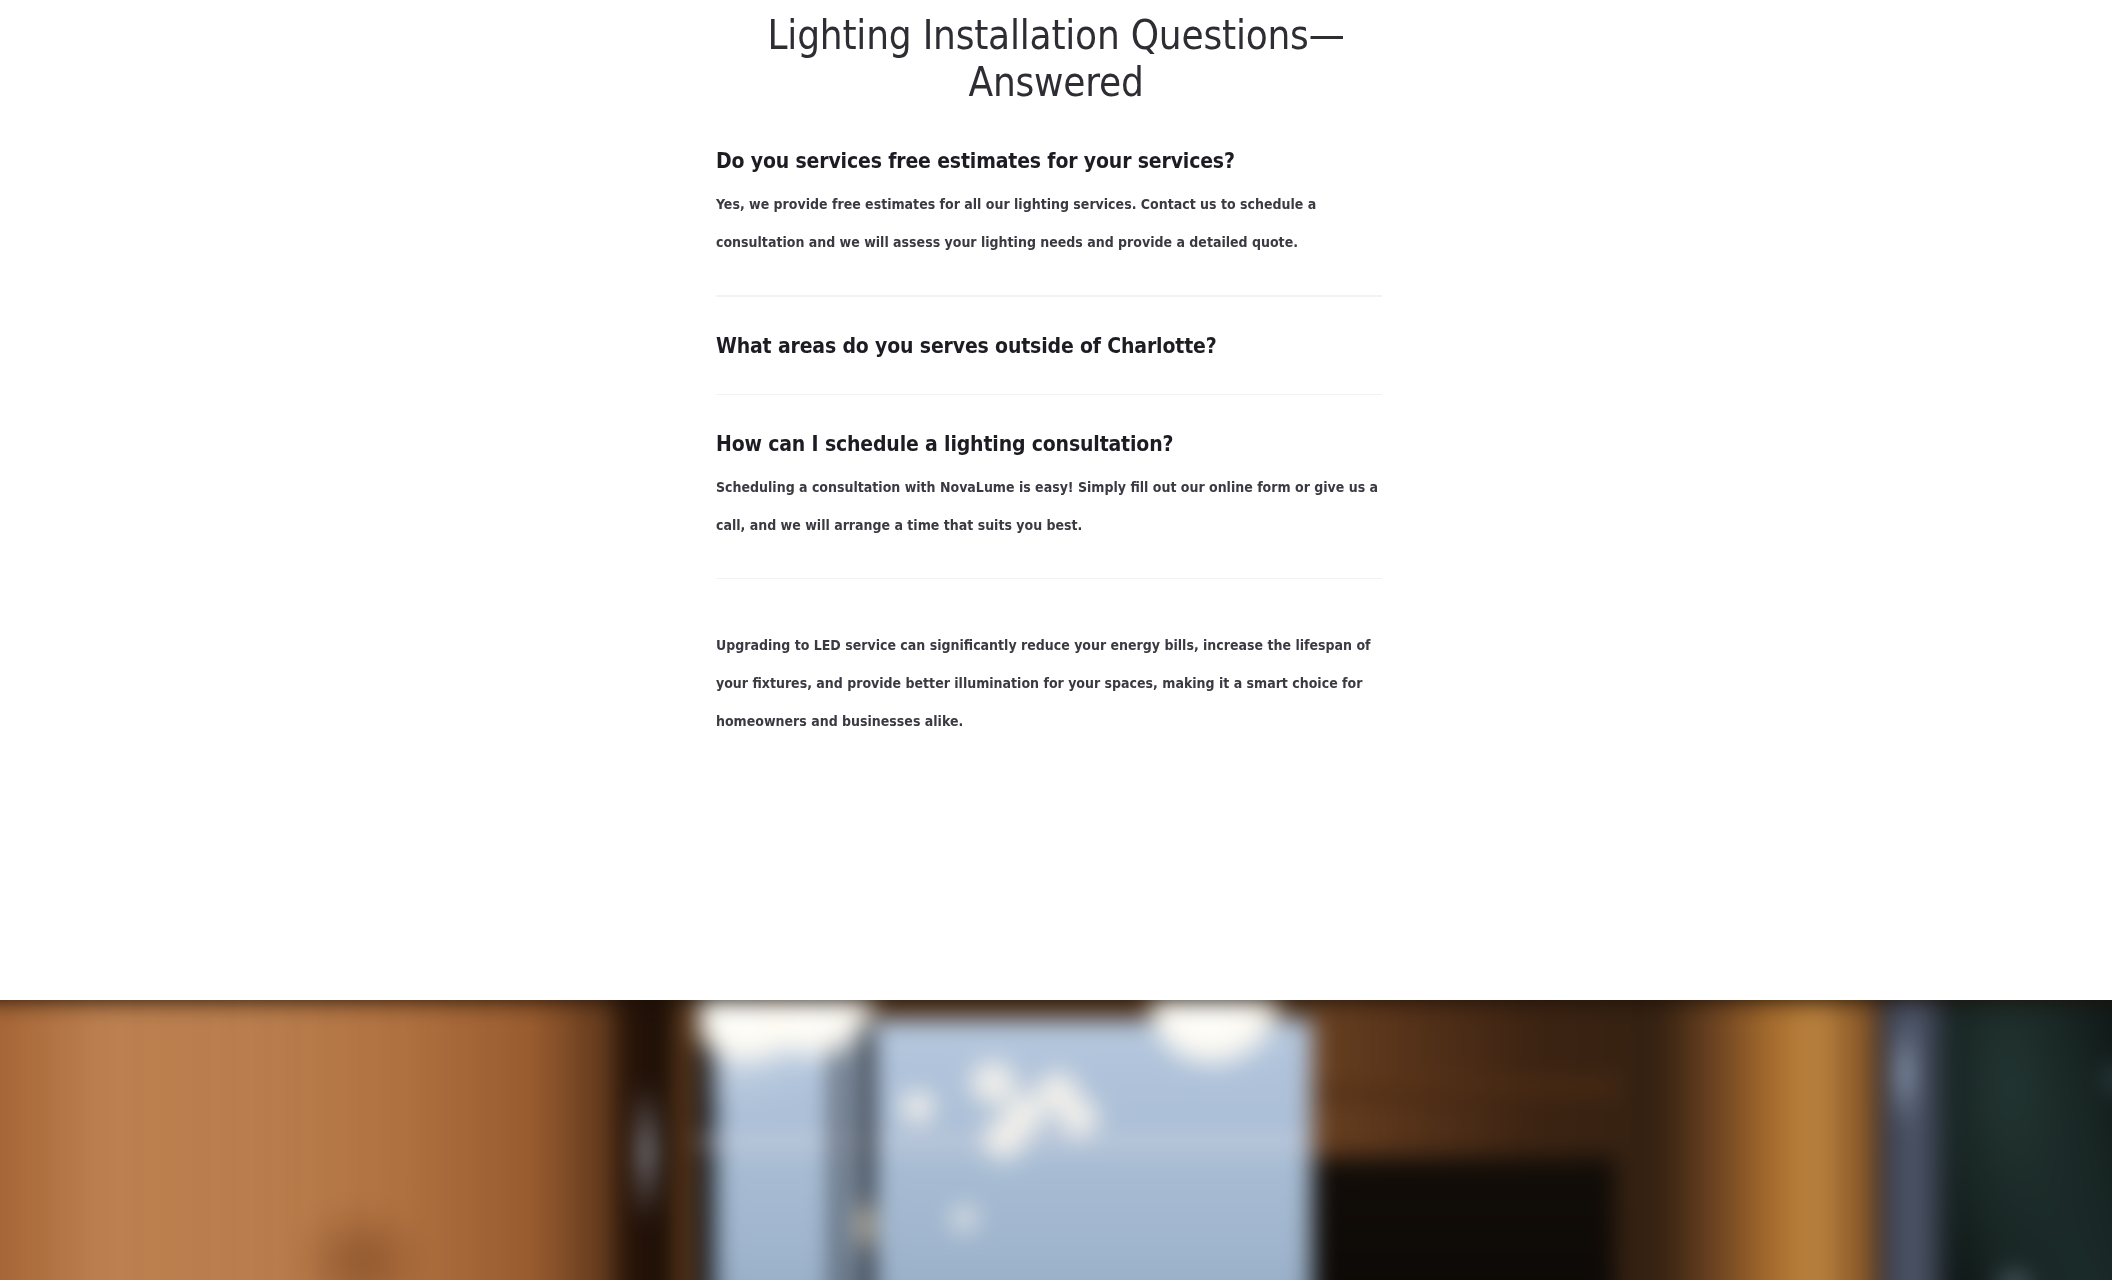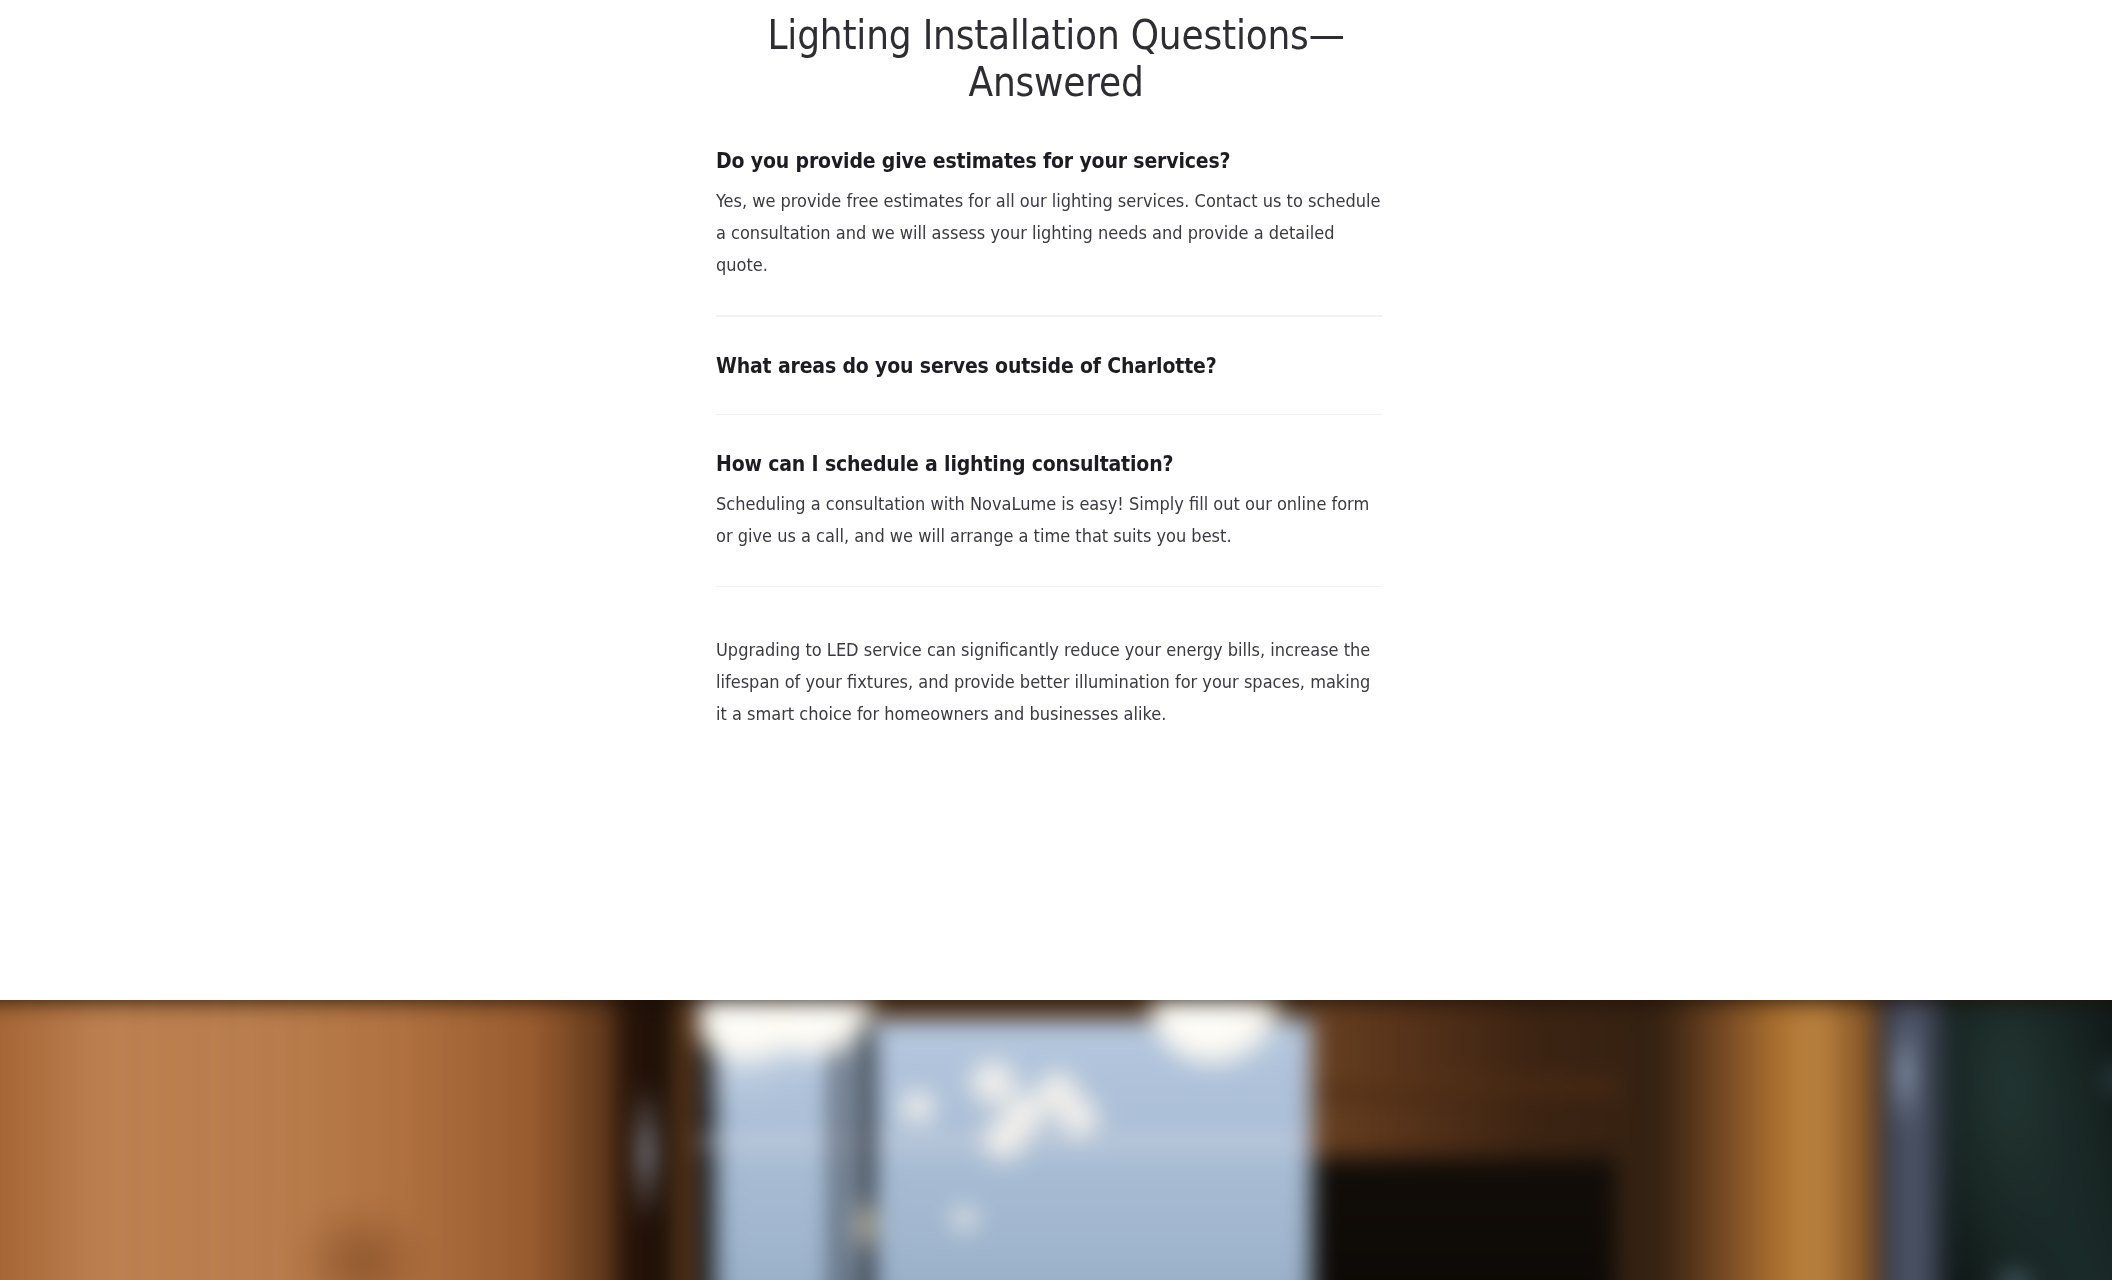--- a/index.html
+++ b/index.html
@@ -65,23 +65,23 @@
     font-size: 21px;
     font-weight: 700;
     line-height: 1.25;
     letter-spacing: -0.15px;
     color: #1c1c22;
     margin: 0;
   }
 
   .faq-a {
     font-family: "DejaVu Sans Condensed", "Liberation Sans", sans-serif;
-    font-size: 18px;
-    font-weight: 400;
-    line-height: 32px;
+    font-size: 14px;
+    font-weight: 700;
+    line-height: 38px;
     color: #3a3a42;
     margin-top: 11px;
   }
 
   .block-1 { padding-bottom: 34px; }
   .block-n { padding-top: 36px; padding-bottom: 34px; }
 
   
   .hero {
     position: absolute;
@@ -284,21 +284,21 @@
 <div class="page">
 
   <section class="faq-section">
 
     <h1 class="faq-title">Lighting Installation Questions—Answered</h1>
 
     <div class="faq-list">
 
       <div class="faq-item">
         <div class="block-1">
-          <h2 class="faq-q">Do you provide give estimates for your services?</h2>
+          <h2 class="faq-q">Do you services free estimates for your services?</h2>
           <p class="faq-a">Yes, we provide free estimates for all our lighting services. Contact us to schedule a consultation and we will assess your lighting needs and provide a detailed quote.</p>
         </div>
       </div>
 
       <div class="faq-divider"></div>
 
 
       <div class="faq-divider"></div>
 
       <div class="faq-item">

